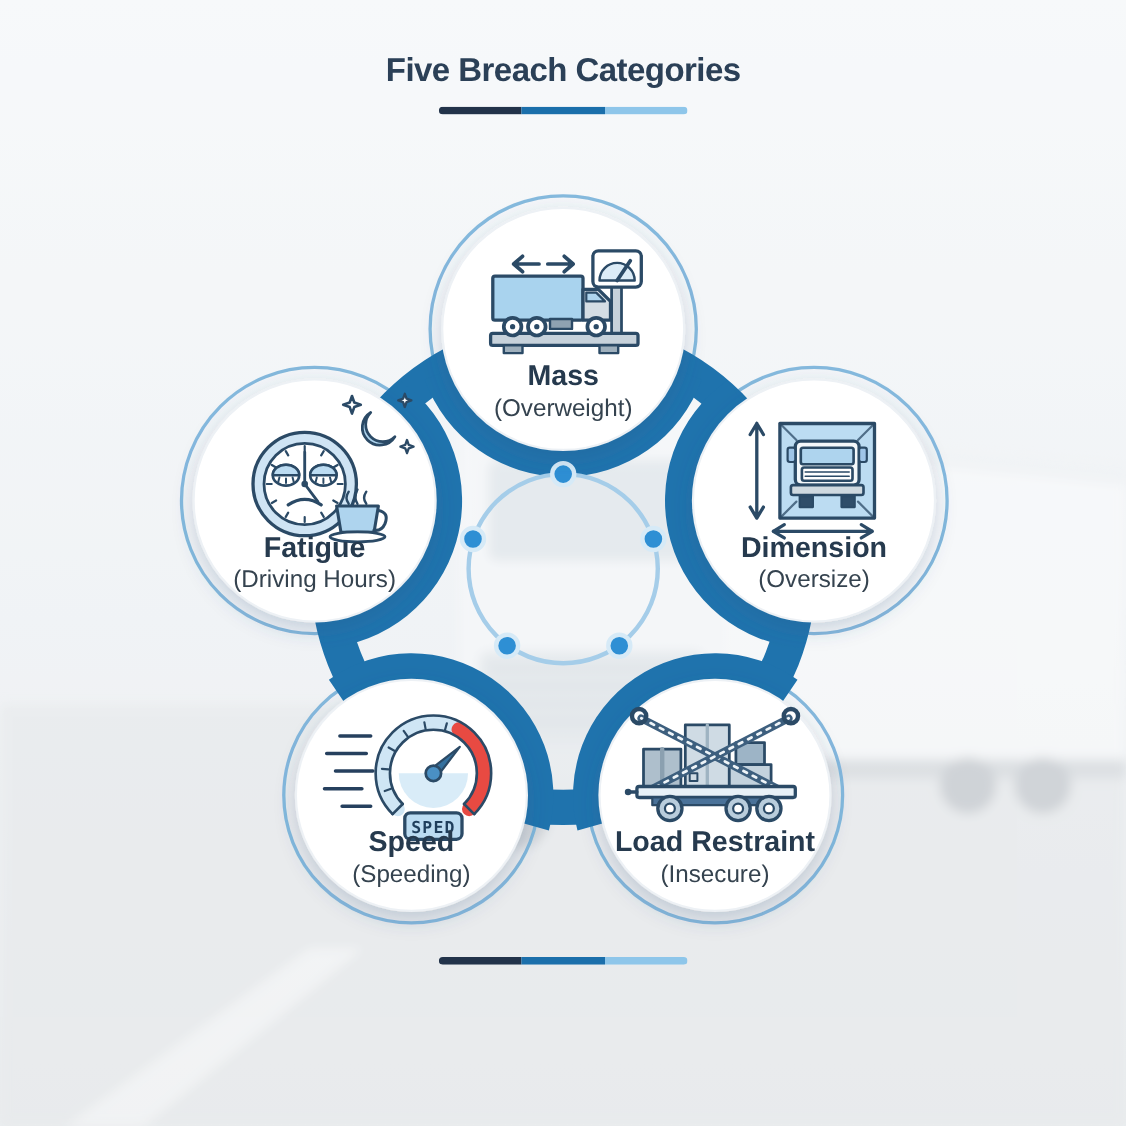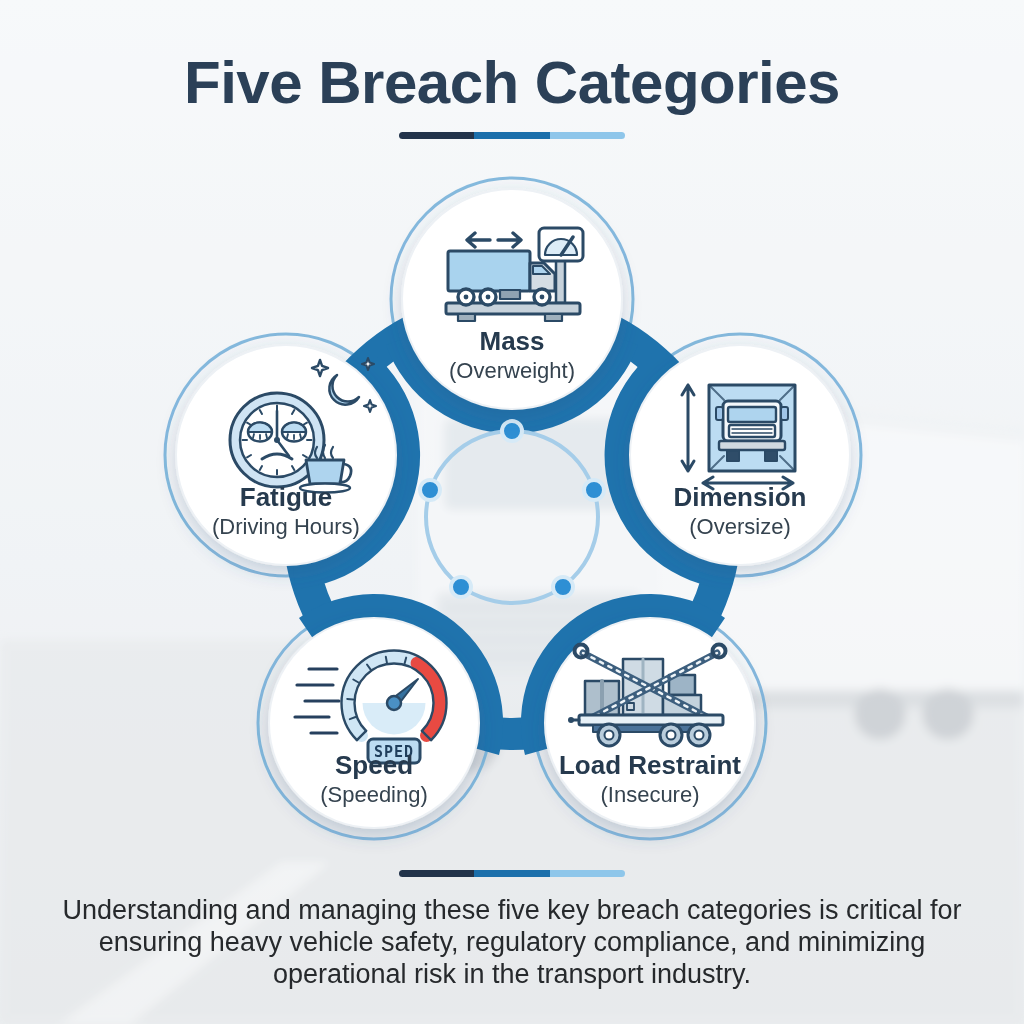--- a/index.html
+++ b/index.html
@@ -1,21 +1,21 @@
 <!DOCTYPE html>
 <html><head>
 <meta charset="utf-8">
 <style>
   html,body{margin:0;padding:0;background:#e9edf0;}
   .canvas{position:relative;width:1024px;height:1024px;overflow:hidden;
           font-family:"Liberation Sans",sans-serif;background:#eef1f4;}
   .bg,.diagram{position:absolute;left:0;top:0;width:1024px;height:1024px;}
   .diagram{z-index:2;}
   header{position:absolute;left:0;right:0;top:0;text-align:center;z-index:3;}
-  h1{margin:48px 0 0;font-size:60px;font-weight:700;color:#2b4057;letter-spacing:-0.5px;}
+  h1{margin:48px 0 0;font-size:30px;font-weight:700;color:#2b4057;letter-spacing:-0.5px;}
   .divider{width:226px;height:7px;margin:15px auto 0;display:flex;border-radius:4px;overflow:hidden;}
   .divider .s1{flex:1;background:#22334a;}
   .divider .s2{flex:1;background:#1b6fab;}
   .divider .s3{flex:1;background:#8ec6ea;}
   footer{position:absolute;left:0;right:0;top:870px;text-align:center;z-index:3;}
   footer .divider{margin:0 auto 17px;}
   footer p{margin:0 auto;width:910px;font-size:27px;line-height:32px;font-weight:400;color:#26292c;}
   svg text.cat-name{font-family:"Liberation Sans",sans-serif;font-weight:700;font-size:26px;fill:#263a4e;}
   svg text.cat-sub{font-family:"Liberation Sans",sans-serif;font-weight:400;font-size:22px;fill:#35434f;}
   svg text.gauge-label{font-family:"DejaVu Sans Mono",monospace;font-weight:700;font-size:15px;fill:#1f3e5c;letter-spacing:1px;}
@@ -233,16 +233,15 @@
       <text class="cat-sub" x="650" y="802" text-anchor="middle">(Insecure)</text>
     </g>
   </svg>
 
   <footer>
     <div class="divider">
       <span class="s1"></span>
       <span class="s2"></span>
       <span class="s3"></span>
     </div>
-    <p>Understanding and managing these five key breach categories is critical for ensuring heavy vehicle safety, regulatory compliance, and minimizing operational risk in the transport industry.</p>
   </footer>
 
 </div>
 
 </body></html>

